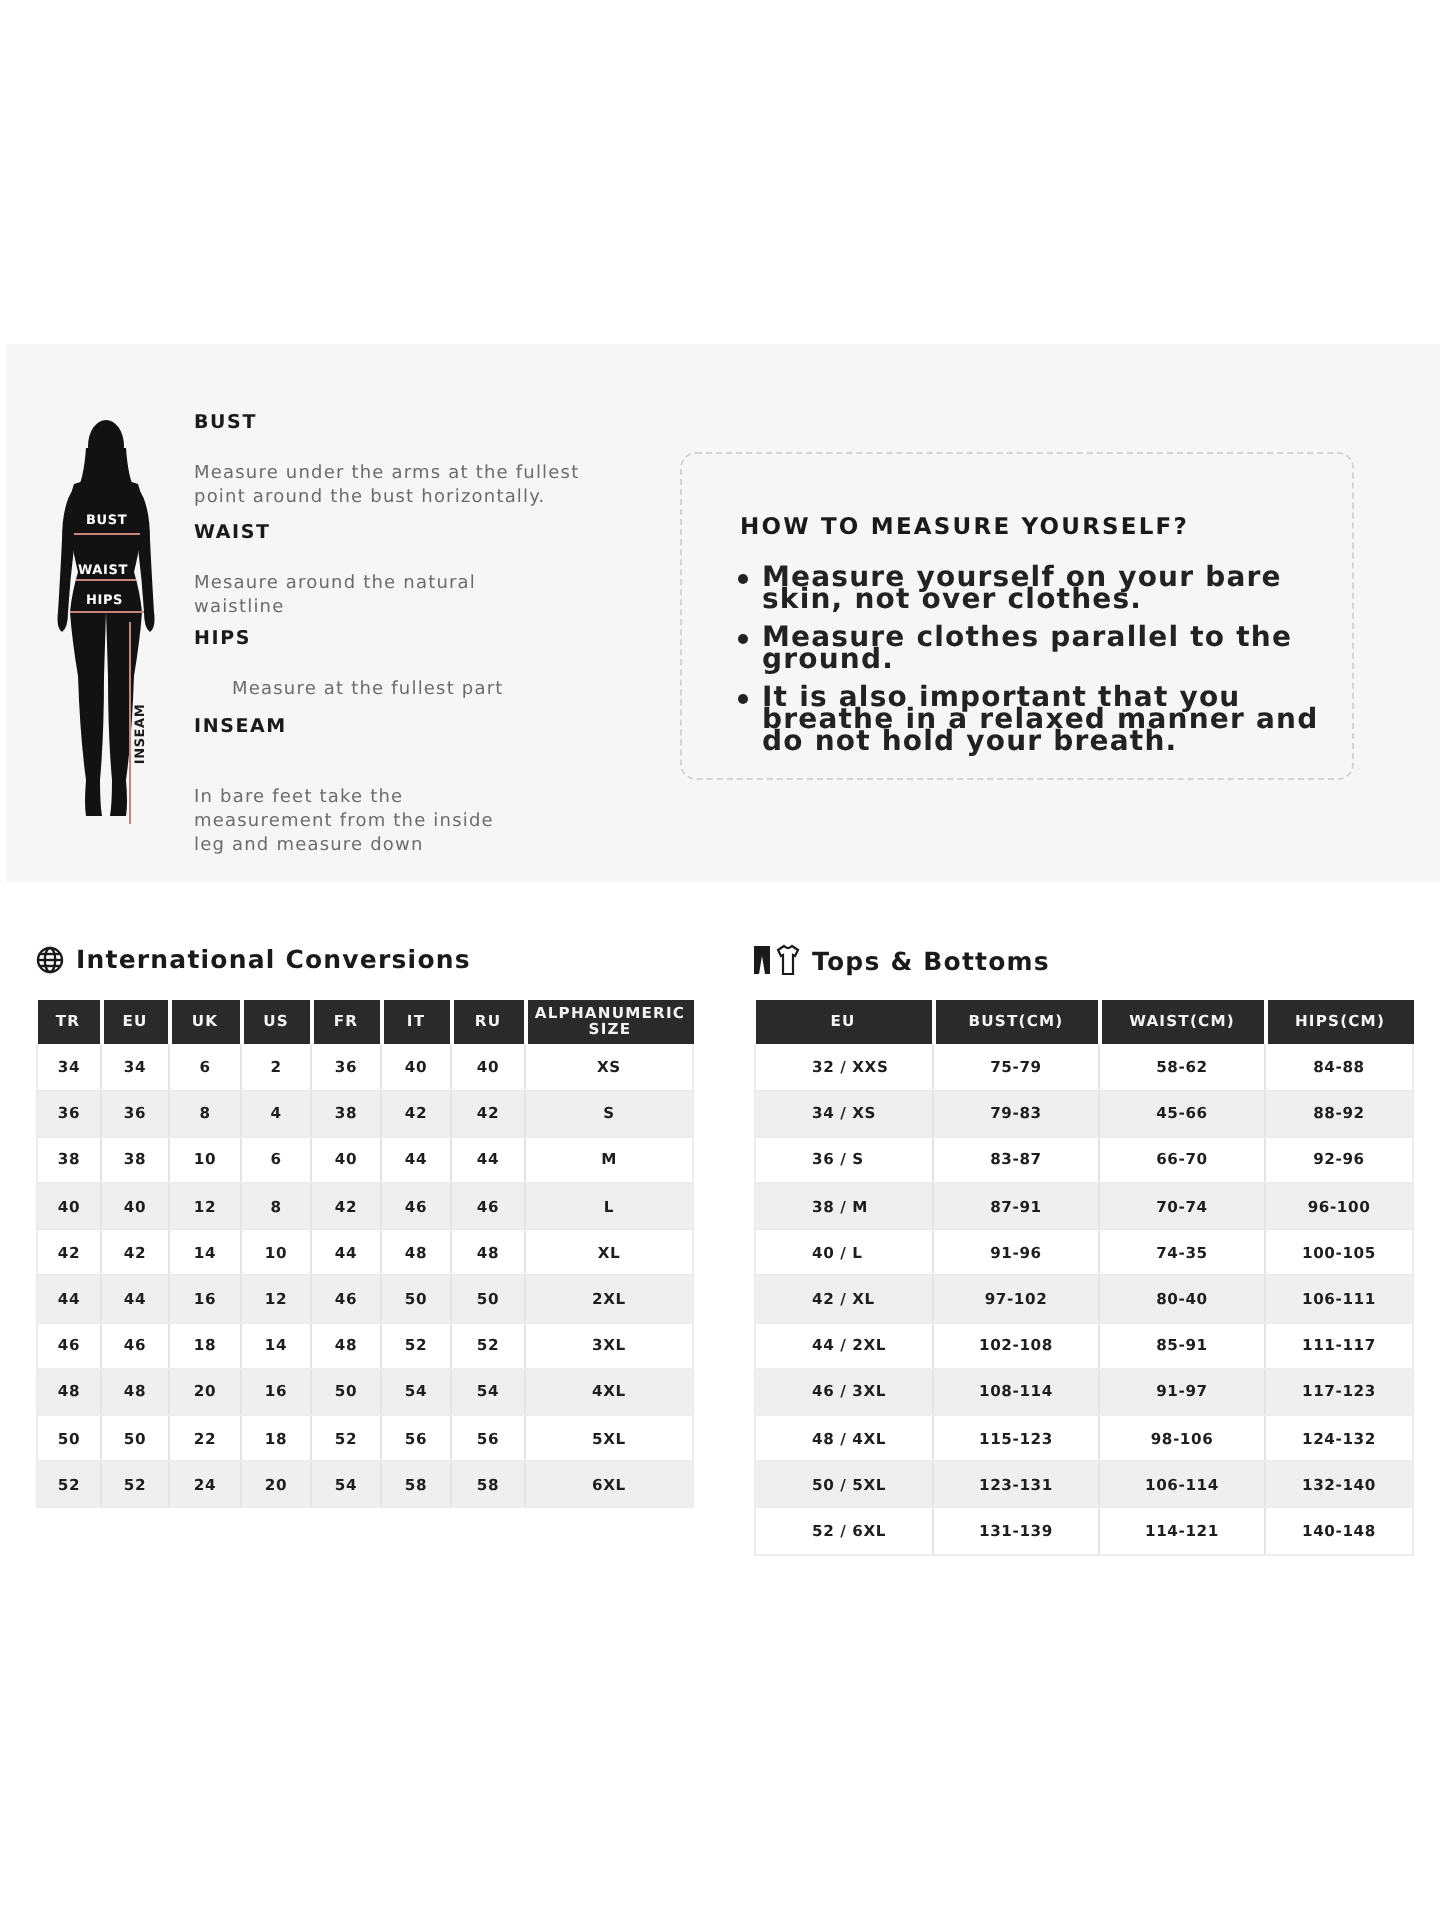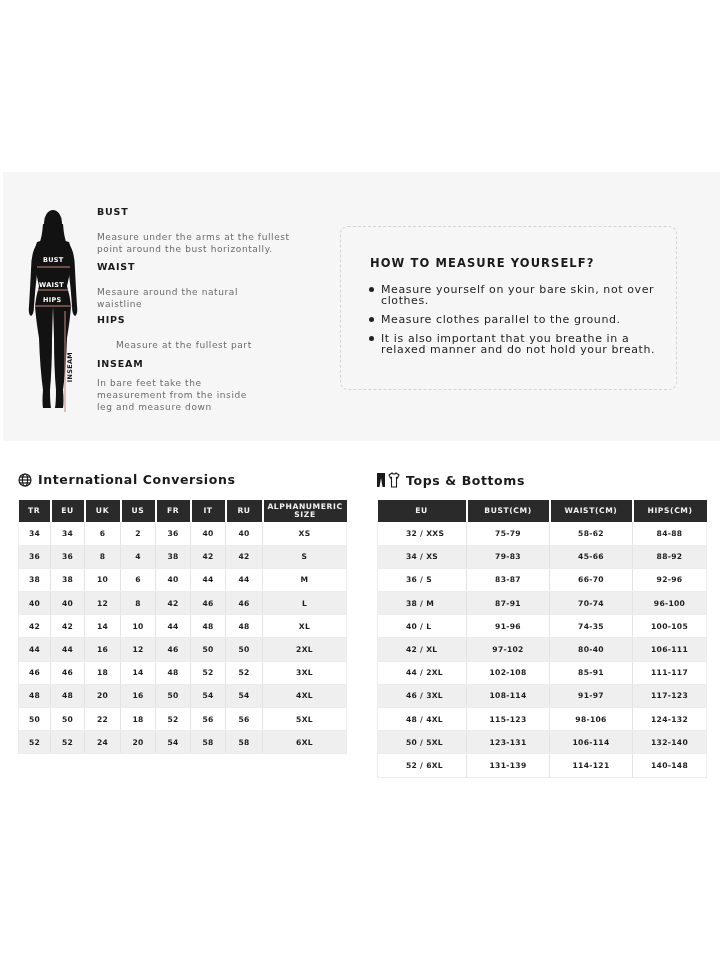--- a/index.html
+++ b/index.html
@@ -29,21 +29,21 @@
     .howto {
       position: absolute; left: 340px; top: 226px; width: 337px; height: 164px;
       border: 1.5px dashed #d4d4d4; border-radius: 8px;
     }
     .howto-title {
       position: absolute; left: 29px; top: 29px;
       font-size: 11.5px; font-weight: bold; letter-spacing: 1.1px; color: #1a1a1a;
     }
     .howto-list { position: absolute; left: 28px; top: 57px; width: 300px; list-style: none; }
     .howto-list li {
-      position: relative; padding-left: 12px; font-size: 11px; font-weight: normal;
+      position: relative; padding-left: 12px; font-size: 14px; font-weight: bold;
       letter-spacing: 0.6px; line-height: 11px; color: #222; margin-bottom: 8px;
     }
     .howto-list li .dot {
       position: absolute; left: 0; top: 3px; width: 5px; height: 5px; border-radius: 50%;
       background: #222;
     }
 
     .section-title {
       position: absolute; font-size: 12.5px; font-weight: bold; letter-spacing: 0.6px; color: #1a1a1a;
       display: flex; align-items: center; gap: 6px;
@@ -114,21 +114,21 @@
   <div class="m-item waist">
     <div class="m-title">WAIST</div>
     <div class="m-desc" style="width:160px;">Mesaure around the natural waistline</div>
   </div>
   <div class="m-item hips">
     <div class="m-title">HIPS</div>
     <div class="m-desc" style="width:200px;padding-left:19px;">Measure at the fullest part</div>
   </div>
   <div class="m-item inseam">
     <div class="m-title">INSEAM</div>
-    <div class="m-desc" style="width:160px;margin-top:7px;">In bare feet take the measurement from the inside leg and measure down</div>
+    <div class="m-desc" style="width:160px;margin-top:23px;">In bare feet take the measurement from the inside leg and measure down</div>
   </div>
 </div>
 
 <div class="howto">
   <div class="howto-title">HOW TO MEASURE YOURSELF?</div>
   <ul class="howto-list">
     <li><span class="dot"></span><span>Measure yourself on your bare skin, not over clothes.</span></li>
     <li><span class="dot"></span><span>Measure clothes parallel to the ground.</span></li>
     <li><span class="dot"></span><span>It is also important that you breathe in a relaxed manner and do not hold your breath.</span></li>
   </ul>

